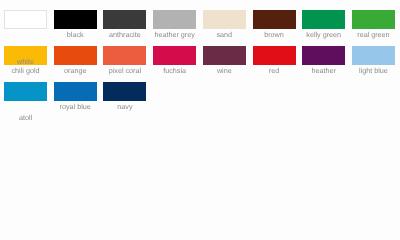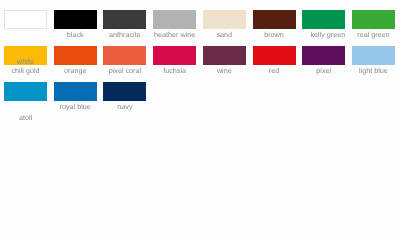--- a/index.html
+++ b/index.html
@@ -58,37 +58,37 @@
     <span class="swatch-label" style="color: rgb(140, 140, 140);">black</span>
   </div>
 
   <div class="swatch-item">
     <div class="swatch-chip" style="background: rgb(58, 58, 58);"></div>
     <span class="swatch-label" style="color: rgb(140, 140, 140);">anthracite</span>
   </div>
 
   <div class="swatch-item">
     <div class="swatch-chip" style="background: rgb(178, 178, 178);"></div>
-    <span class="swatch-label" style="color: rgb(140, 140, 140);">heather wine</span>
+    <span class="swatch-label" style="color: rgb(140, 140, 140);">heather grey</span>
   </div>
 
   <div class="swatch-item">
     <div class="swatch-chip" style="background: rgb(239, 226, 205);"></div>
     <span class="swatch-label" style="color: rgb(140, 140, 140);">sand</span>
   </div>
 
   <div class="swatch-item">
     <div class="swatch-chip" style="background: rgb(85, 32, 14);"></div>
     <span class="swatch-label" style="color: rgb(140, 140, 140);">brown</span>
   </div>
 
 
   <div class="swatch-item">
     <div class="swatch-chip" style="background: rgb(0, 148, 79);"></div>
-    <span class="swatch-label" style="color: rgb(140, 140, 140); text-align: right;">kelly green</span>
+    <span class="swatch-label" style="color: rgb(140, 140, 140);">kelly green</span>
   </div>
 
   <div class="swatch-item">
     <div class="swatch-chip" style="background: rgb(56, 170, 53);"></div>
     <span class="swatch-label" style="color: rgb(140, 140, 140);">real green</span>
   </div>
 
   <div class="swatch-item">
     <div class="swatch-chip" style="background: rgb(251, 186, 6);"></div>
     <span class="swatch-label" style="color: rgb(140, 140, 140);">chili gold</span>
@@ -114,21 +114,21 @@
     <span class="swatch-label" style="color: rgb(140, 140, 140);">wine</span>
   </div>
 
   <div class="swatch-item">
     <div class="swatch-chip" style="background: rgb(225, 14, 21);"></div>
     <span class="swatch-label" style="color: rgb(140, 140, 140);">red</span>
   </div>
 
   <div class="swatch-item">
     <div class="swatch-chip" style="background: rgb(94, 14, 92);"></div>
-    <span class="swatch-label" style="color: rgb(140, 140, 140);">pixel</span>
+    <span class="swatch-label" style="color: rgb(140, 140, 140);">heather</span>
   </div>
 
   <div class="swatch-item">
     <div class="swatch-chip" style="background: rgb(150, 198, 234);"></div>
     <span class="swatch-label" style="color: rgb(140, 140, 140);">light blue</span>
   </div>
 
   <div class="swatch-item">
     <div class="swatch-chip" style="background: rgb(5, 147, 200);"></div>
     <span class="swatch-label" style="color: rgb(140, 140, 140); margin-top: 12px;">atoll</span>

